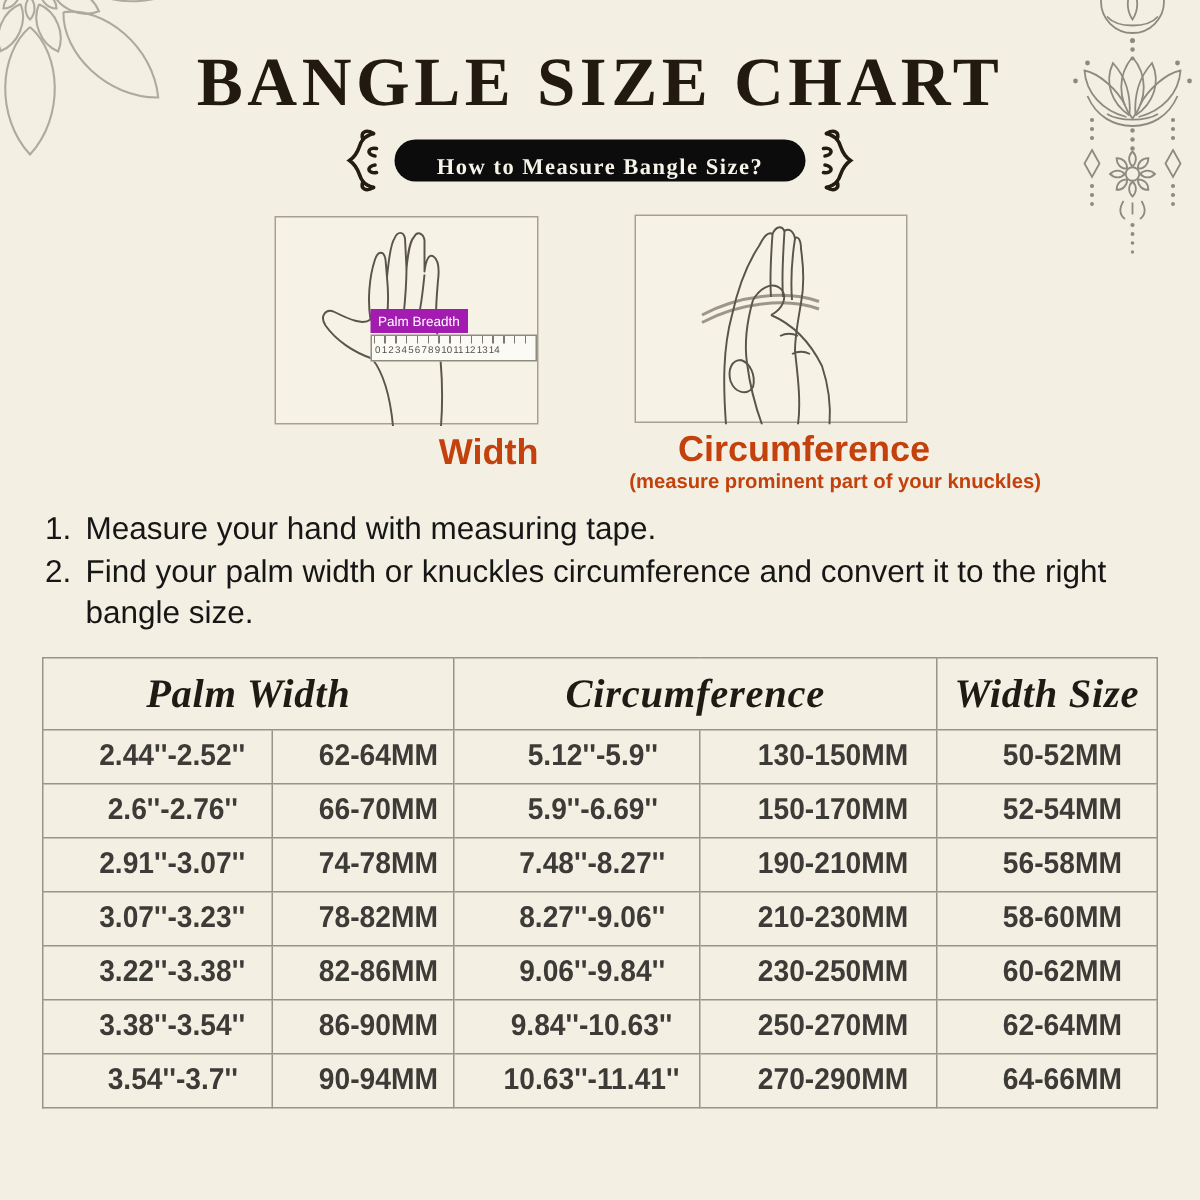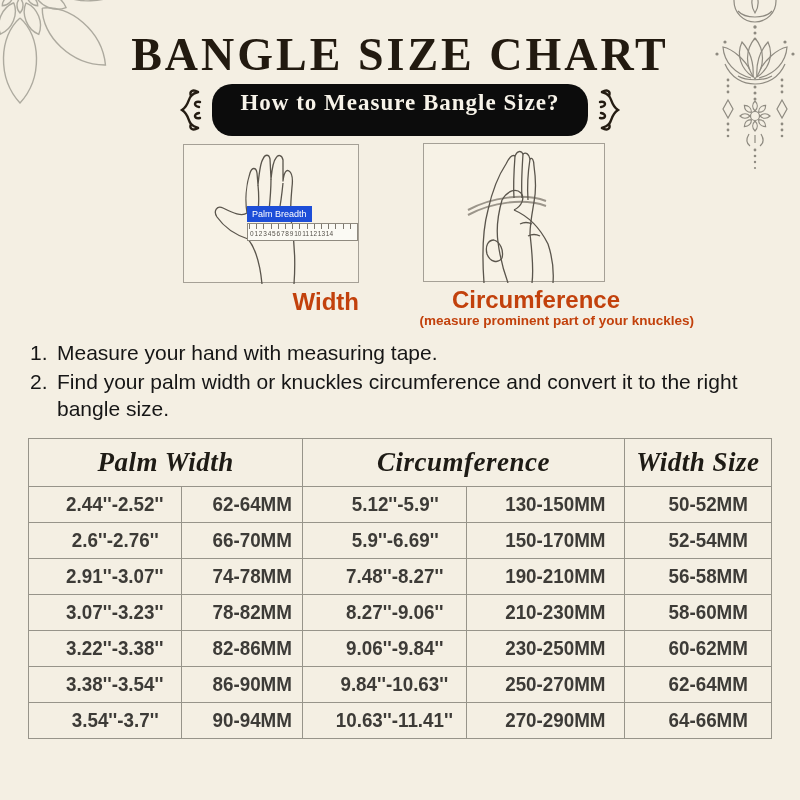--- a/index.html
+++ b/index.html
@@ -18,23 +18,23 @@
     position:absolute; top:28px; left:0; width:100%;
     text-align:center; font-family:"Liberation Serif", serif;
     font-weight:700; font-size:46px; letter-spacing:3px; color:#221a10;
   }
   .pill-row {
     position:absolute; top:84px; left:0; width:100%;
     display:flex; justify-content:center; align-items:center; gap:9px;
   }
   .pill {
     background:#0c0c0c; color:#f7f3e9; border-radius:20px;
-    height:52px; line-height:38px; padding:0 28px;
+    height:28px; line-height:38px; padding:0 28px;
     font-family:"Liberation Serif", serif; font-weight:700;
-    font-size:23px; letter-spacing:1px; white-space:nowrap;
+    font-size:15px; letter-spacing:1px; white-space:nowrap;
   }
   
   .illus { position:absolute; border:1px solid #a5a096; background:#f7f2e6; }
   #illus-width { left:183px; top:144px; width:176px; height:139px; }
   #illus-circ  { left:423px; top:143px; width:182px; height:139px; }
   .illus svg { position:absolute; top:0; left:0; }
   .ruler {
     position:absolute; left:63px; top:78px; width:111px; height:18px;
     background:#fbfaf4; border:1px solid #8f8a7f;
   }
@@ -42,21 +42,21 @@
     position:absolute; left:1px; top:0; width:107px; height:5px;
     background:repeating-linear-gradient(90deg,#7d786e 0 1px,transparent 1px 7.2px);
   }
   .ruler-nums {
     position:absolute; left:2px; top:6px; width:107px;
     font-size:6.5px; letter-spacing:0; word-spacing:-1px;
     color:#55514a; white-space:nowrap;
   }
   .palm-label {
     position:absolute; left:63px; top:61px; height:16px; line-height:16px;
-    background:#1d4ed8; color:#ffffff; font-size:9px; padding:0 5px;
+    background:#a21caf; color:#ffffff; font-size:9px; padding:0 5px;
     white-space:nowrap;
   }
   
   .caption { position:absolute; text-align:right; font-weight:700; color:#c2410c; }
   #caption-width { left:183px; top:288px; width:176px; font-size:24px; }
   #caption-circ  { left:408px; top:286px; width:212px; font-size:24px; }
   #caption-note  { left:370px; top:313px; width:288px; font-size:13.5px; font-weight:700;margin-left:36px; }
   
   .instructions { position:absolute; left:30px; top:339px; width:730px; font-size:21px; color:#161616; }
   .instr-row { display:flex; line-height:27px; margin-bottom:2px; }

